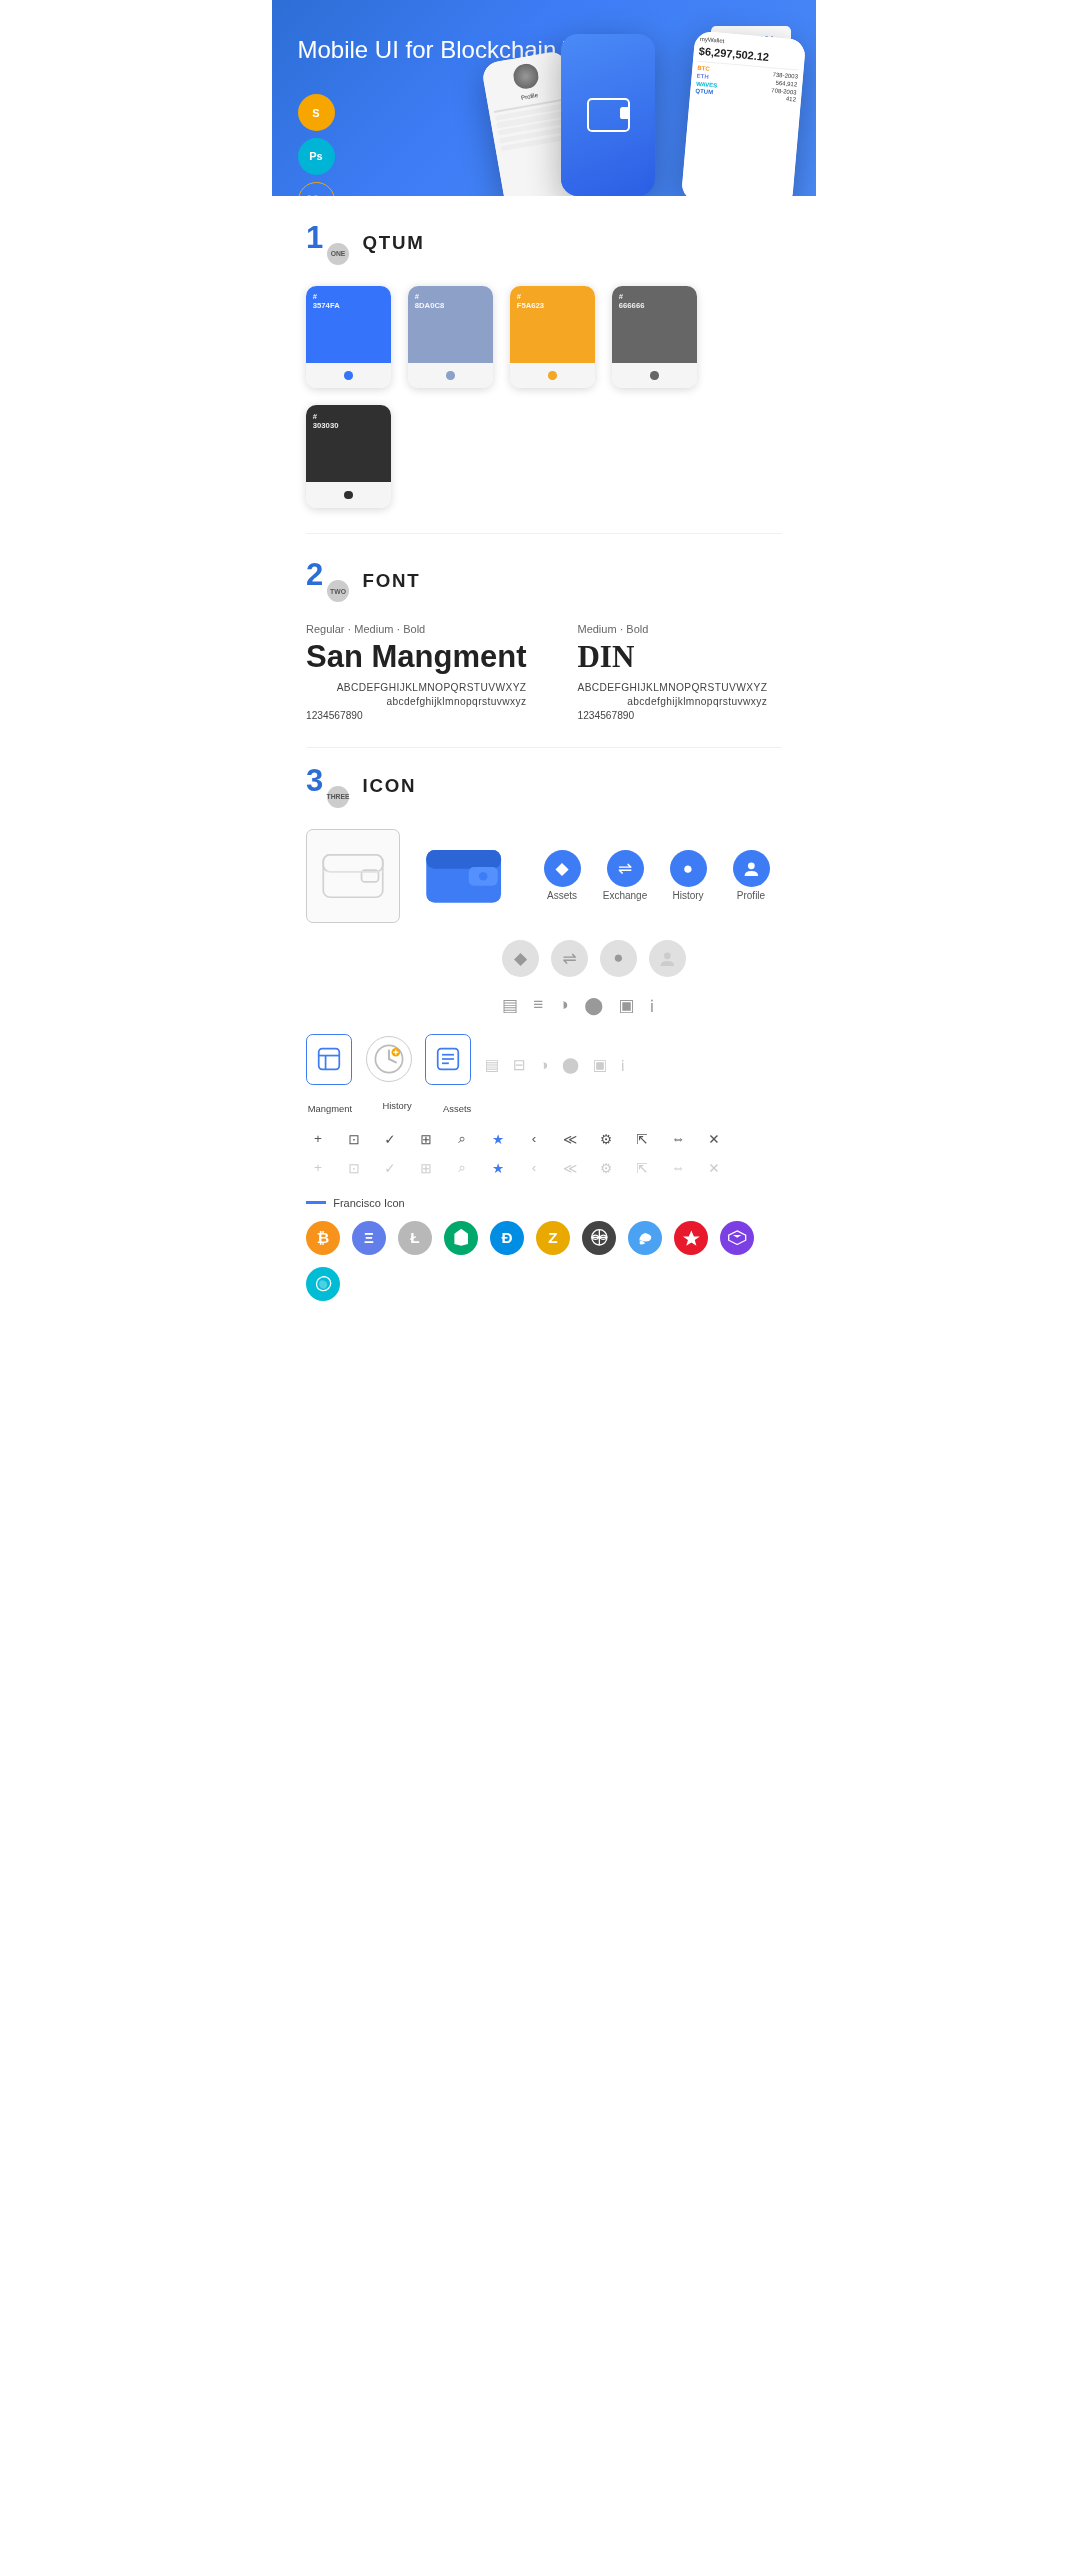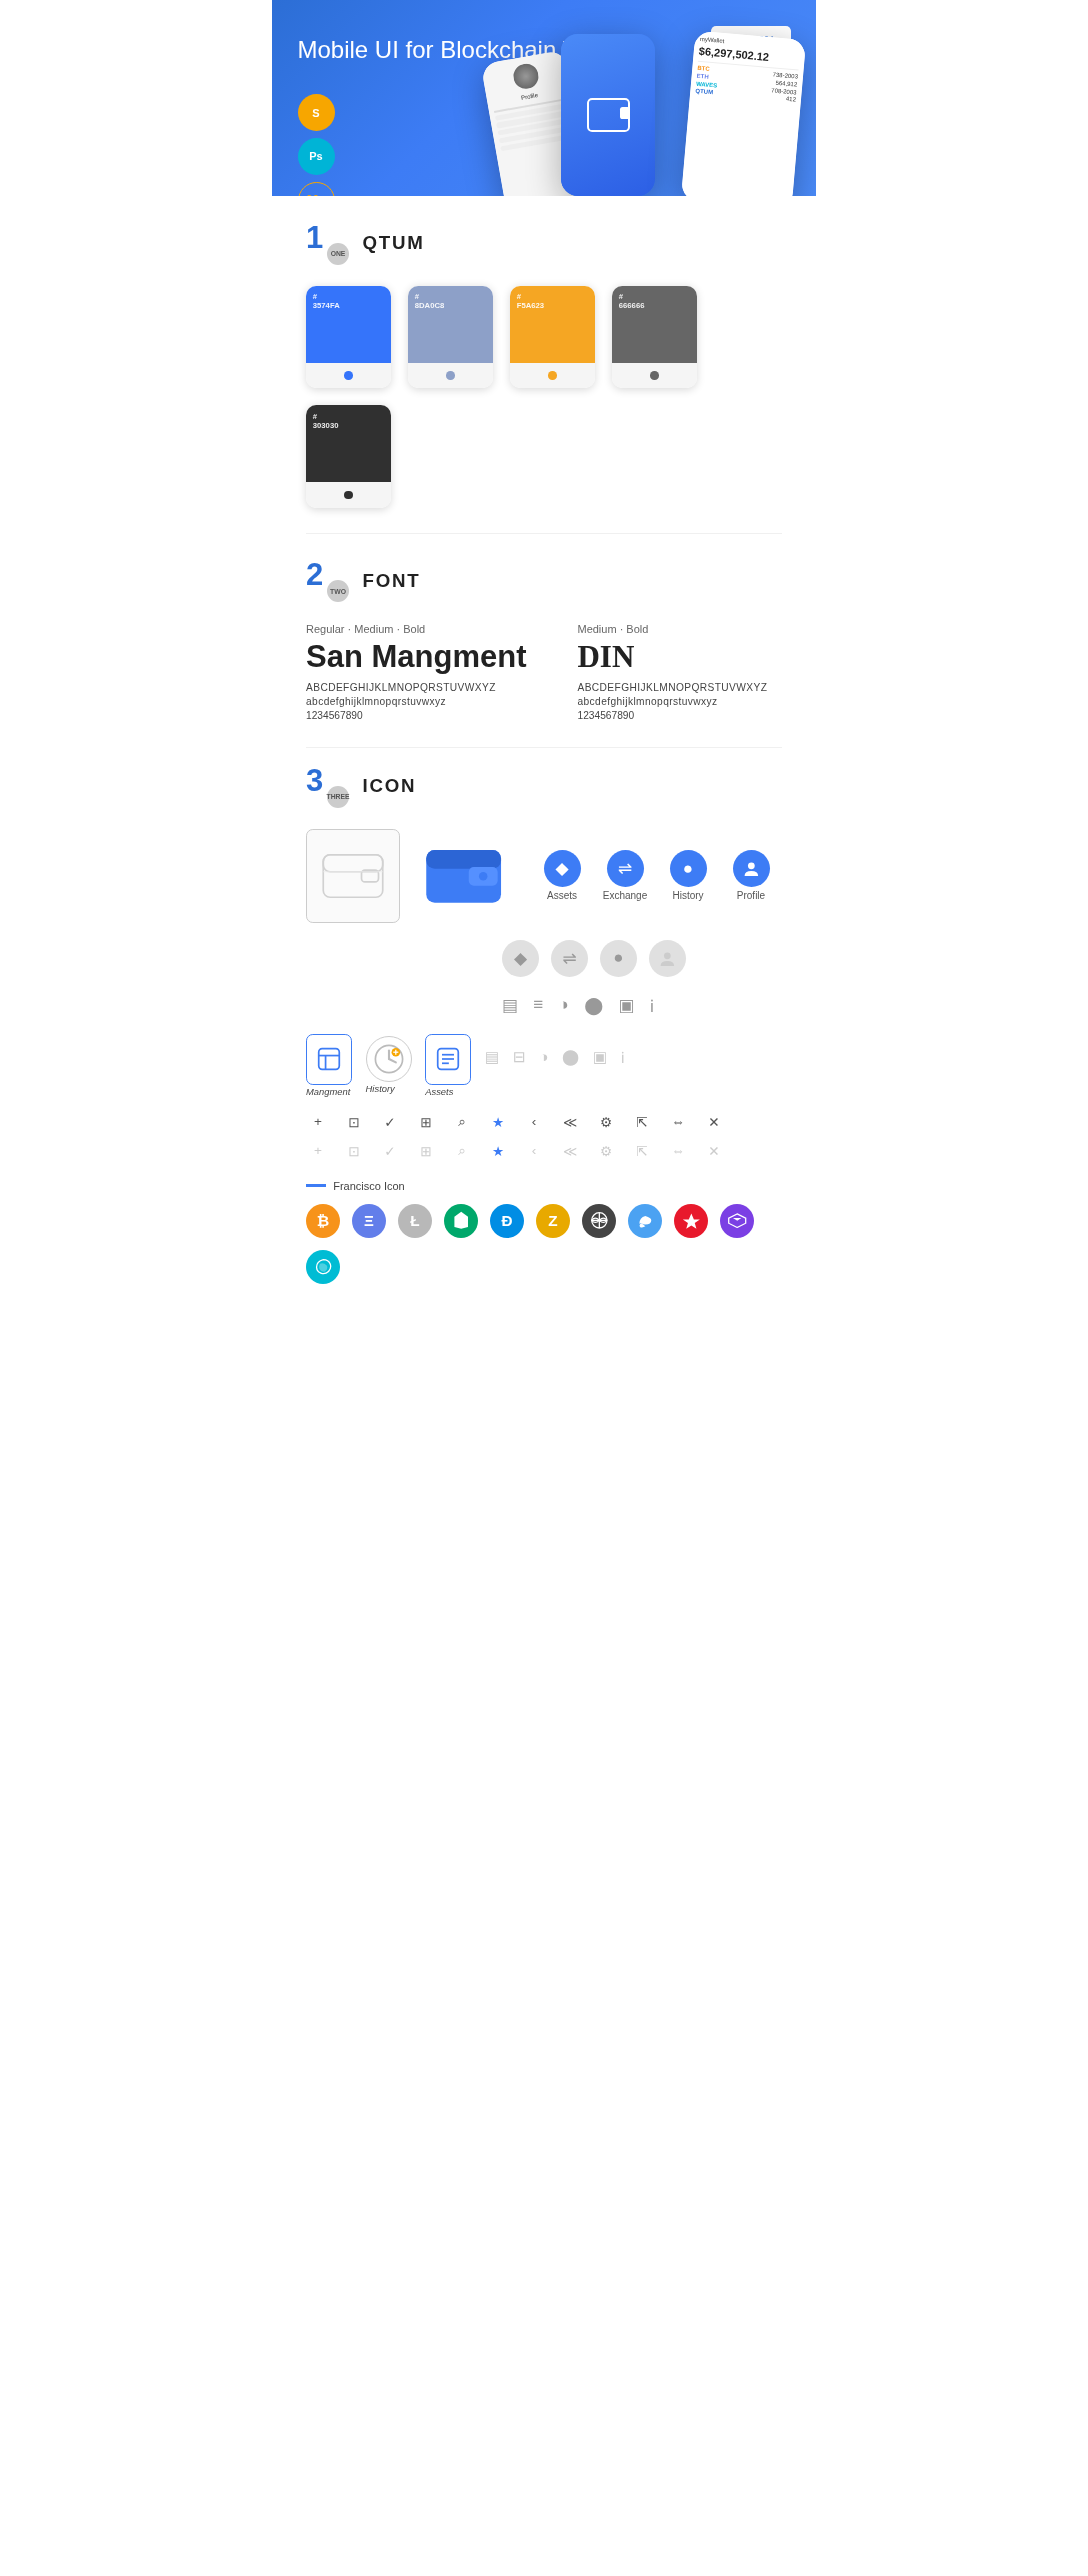--- a/index.html
+++ b/index.html
@@ -222,20 +222,21 @@
       font-weight: 700;
       color: #222;
       margin-bottom: 6.8px;
       font-family: 'Georgia', serif;
     }
     .font-alpha {
       font-size: 10.2px;
       color: #444;
       margin-bottom: 3.4px;
       letter-spacing: 0.4px;
+      text-align: right;
     }
     .font-nums {
       font-size: 10.2px;
       color: #444;
     }
 
     
     .icon-section { padding: 17px 34px 25.5px; }
     .icon-grid-main {
       display: flex;
@@ -301,23 +302,22 @@
     .icon-row-2 {
       display: flex;
       gap: 13.6px;
       align-items: center;
       flex-wrap: wrap;
       margin-bottom: 12.8px;
     }
     .icon-box {
       display: flex;
       flex-direction: column;
-      align-items: flex-start;
-      gap: 1px;
-      font-style: italic;
+      align-items: flex-end;
+      gap: 18px;
     }
     .icon-box-label {
       font-size: 9.4px;
       color: #444;
     }
     .icon-square {
       width: 46px;
       height: 51px;
       border: 1.7px solid #3d7cf5;
       border-radius: 6.8px;

